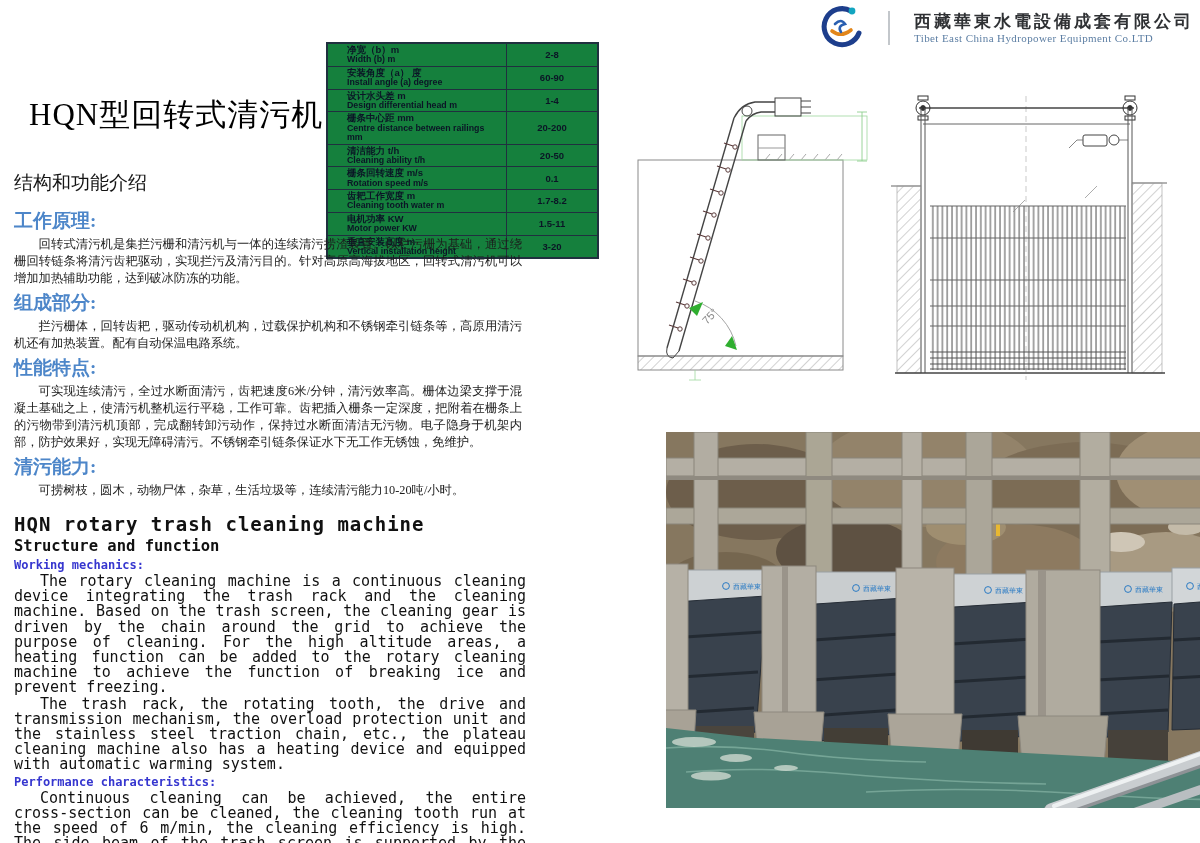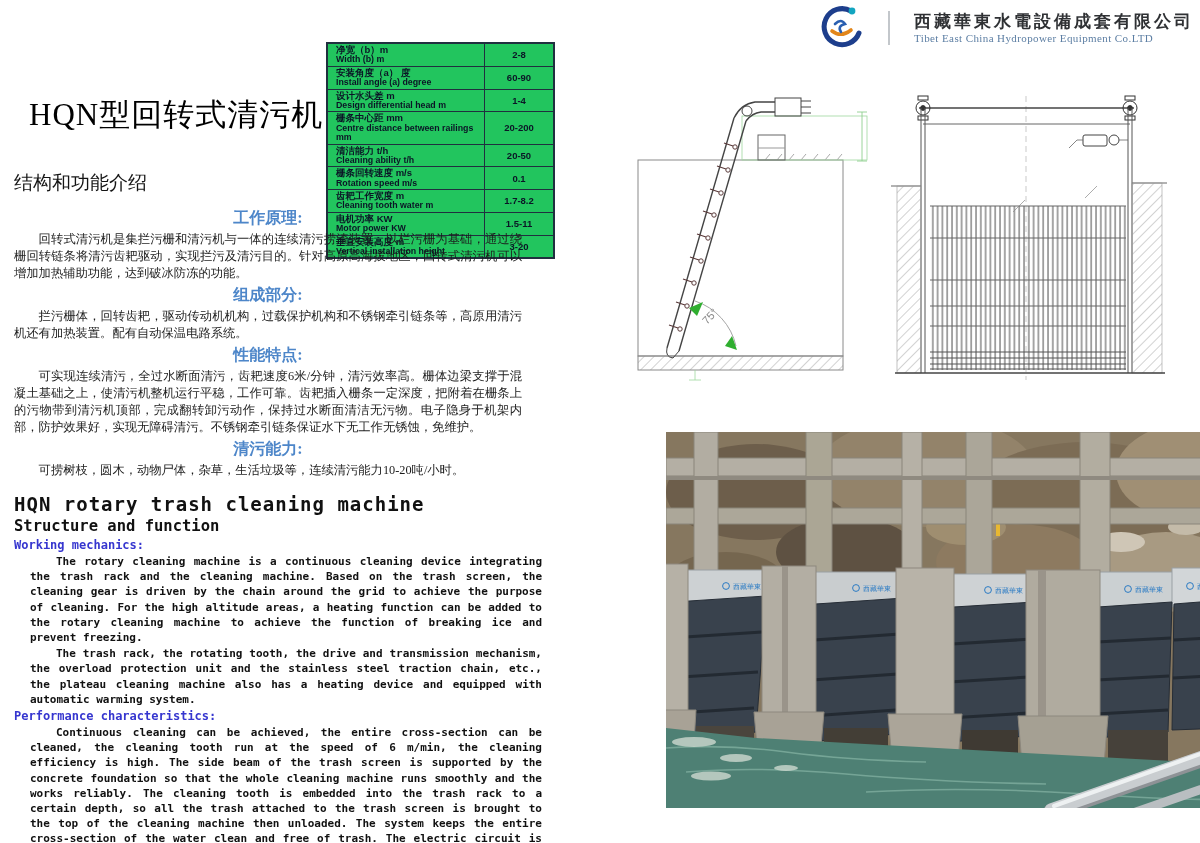--- a/index.html
+++ b/index.html
@@ -11,45 +11,45 @@
   .logo-wrap{top:4px;right:6px;display:flex;align-items:center;gap:24px;}
   .logo-divider{width:2px;height:34px;background:#c3c7cb;}
   .co-zh{font-family:"Liberation Serif","DejaVu Serif",serif;font-size:17px;font-weight:bold;
          letter-spacing:3px;color:#2f3134;line-height:1.15;white-space:nowrap;}
   .co-en{font-family:"Liberation Serif","DejaVu Serif",serif;font-size:11px;color:#5c7ea3;
          letter-spacing:.4px;white-space:nowrap;}
 
   
   table.spec{left:326px;top:42px;width:194px;border-collapse:collapse;
              border:2px solid #20303f;table-layout:fixed;}
-  table.spec td{background:#22c55e;border:1px solid #20303f;padding:1px 8px;vertical-align:middle;}
+  table.spec td{background:#15803d;border:1px solid #20303f;padding:1px 19px;vertical-align:middle;}
   td.lbl{width:140px;}
   td.val{width:52px;text-align:center;font-weight:bold;font-size:9.5px;color:#0b1526;}
   .lbl-zh{font-size:9.5px;font-weight:bold;color:#0b1526;line-height:1.08;}
   .lbl-en{font-size:8.8px;font-weight:bold;color:#0b1526;line-height:1.08;}
 
   
   .zh-title{left:29px;top:94px;font-family:"Liberation Serif","DejaVu Serif",serif;
             font-size:31px;color:#000;letter-spacing:1px;}
   .flow{left:14px;top:170px;width:508px;}
   .zh-section{font-family:"Liberation Serif","DejaVu Serif",serif;font-size:19px;color:#141414;
               margin:0 0 12px 0;}
-  .zh-sub{font-family:"Liberation Serif","DejaVu Serif",serif;font-size:16px;font-weight:bold;
-          color:#4d86c9;margin:3px 0 2px 0;text-align:center;}
+  .zh-sub{font-family:"Liberation Serif","DejaVu Serif",serif;font-size:19px;font-weight:bold;
+          color:#4d86c9;margin:3px 0 2px 0;}
   .zh-p{font-family:"Liberation Serif","DejaVu Serif",serif;font-size:12.3px;color:#1c1c1c;
         line-height:17px;text-indent:2em;text-align:justify;margin:0 0 2px 0;}
 
   .en-title{font-family:"DejaVu Sans Mono","Liberation Mono",monospace;font-size:19px;
             font-weight:bold;color:#111;margin:14px 0 2px 0;letter-spacing:1px;}
   .en-section{font-family:"DejaVu Sans Mono","Liberation Mono",monospace;font-size:15.5px;
               font-weight:bold;color:#111;margin:0 0 3px 0;}
   .en-sub{font-family:"DejaVu Sans Mono","Liberation Mono",monospace;font-size:12px;
           font-weight:bold;color:#3636cf;margin:2px 0 2px 0;}
-  .en-p{font-family:"DejaVu Sans Mono","Liberation Mono",monospace;font-size:11px;color:#111;
-        line-height:15.2px;text-indent:26px;text-align:justify;margin:0 0 1px 16px;width:512px;font-weight:bold;}
+  .en-p{font-family:"DejaVu Sans Mono","Liberation Mono",monospace;font-size:15px;color:#111;
+        line-height:15.2px;text-indent:26px;text-align:justify;margin:0 0 1px 0;width:512px;}
 
   
   .drawings{left:615px;top:88px;width:585px;height:310px;}
   .photo-frame{left:636px;top:432px;width:560px;height:429px;border-radius:7px;overflow:hidden;padding-left:30px;}
   .photo-frame svg{display:block;}
 </style>
 </head>
 <body>
 
 <div class="abs logo-wrap">

